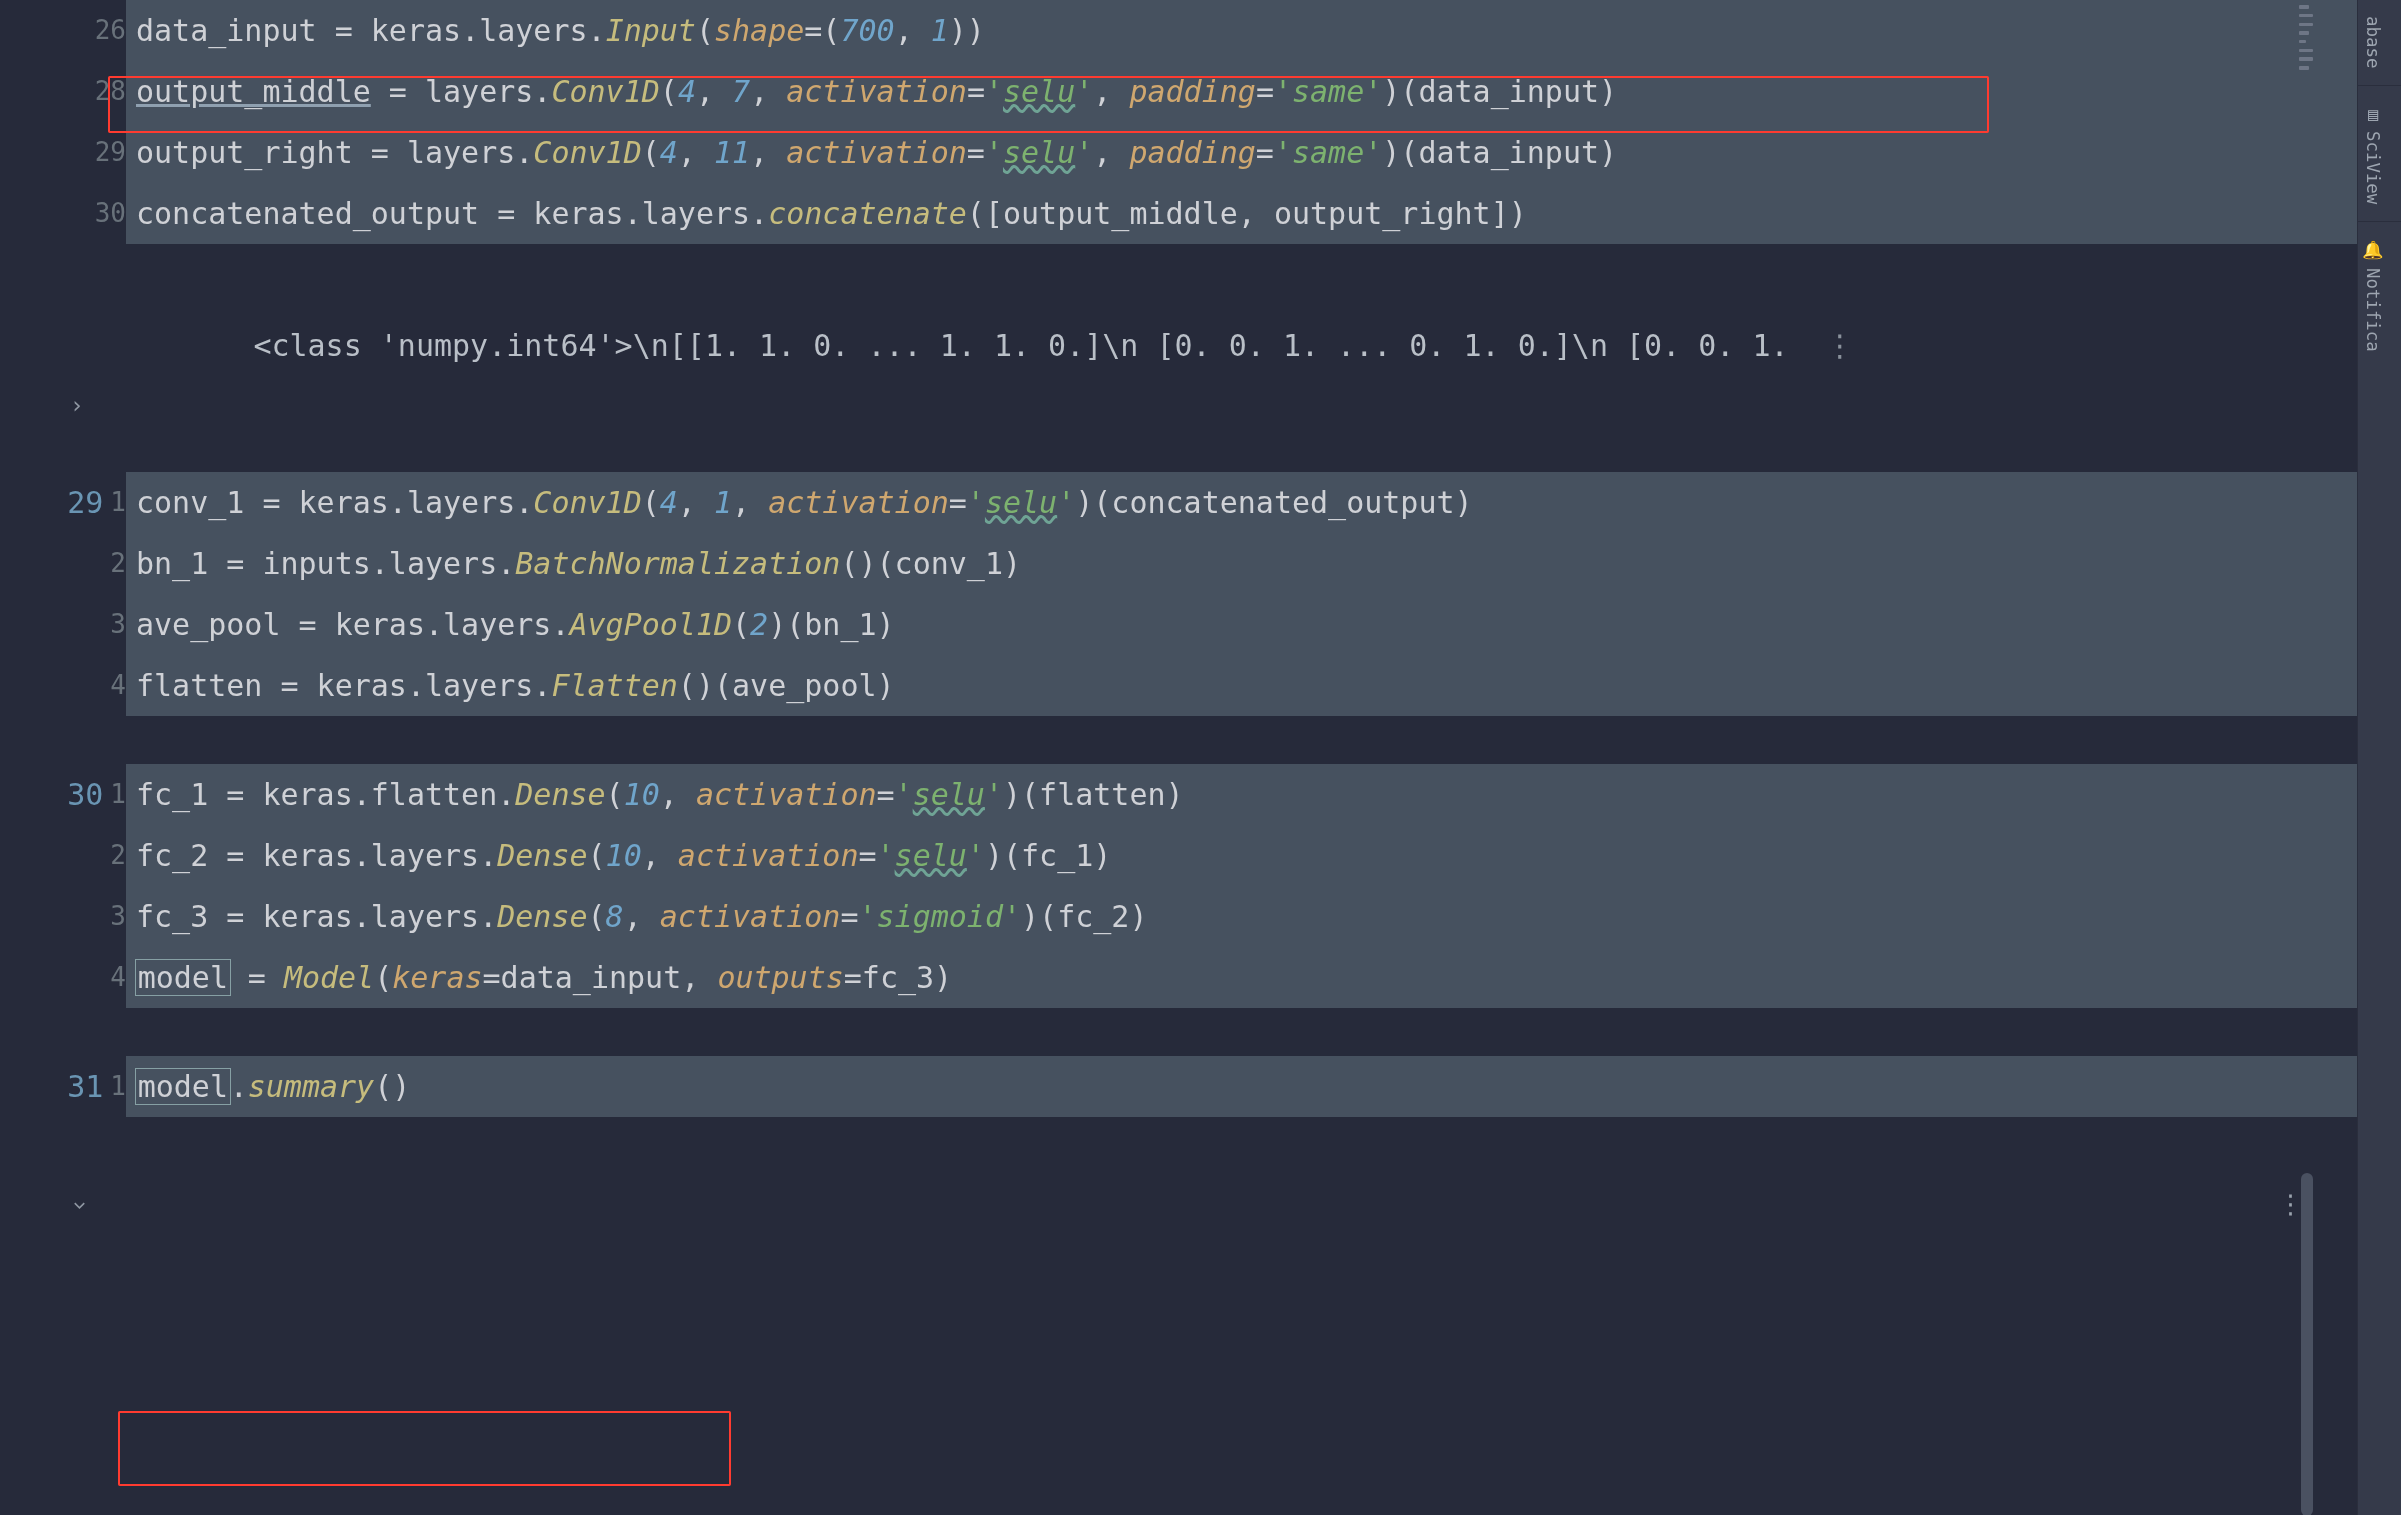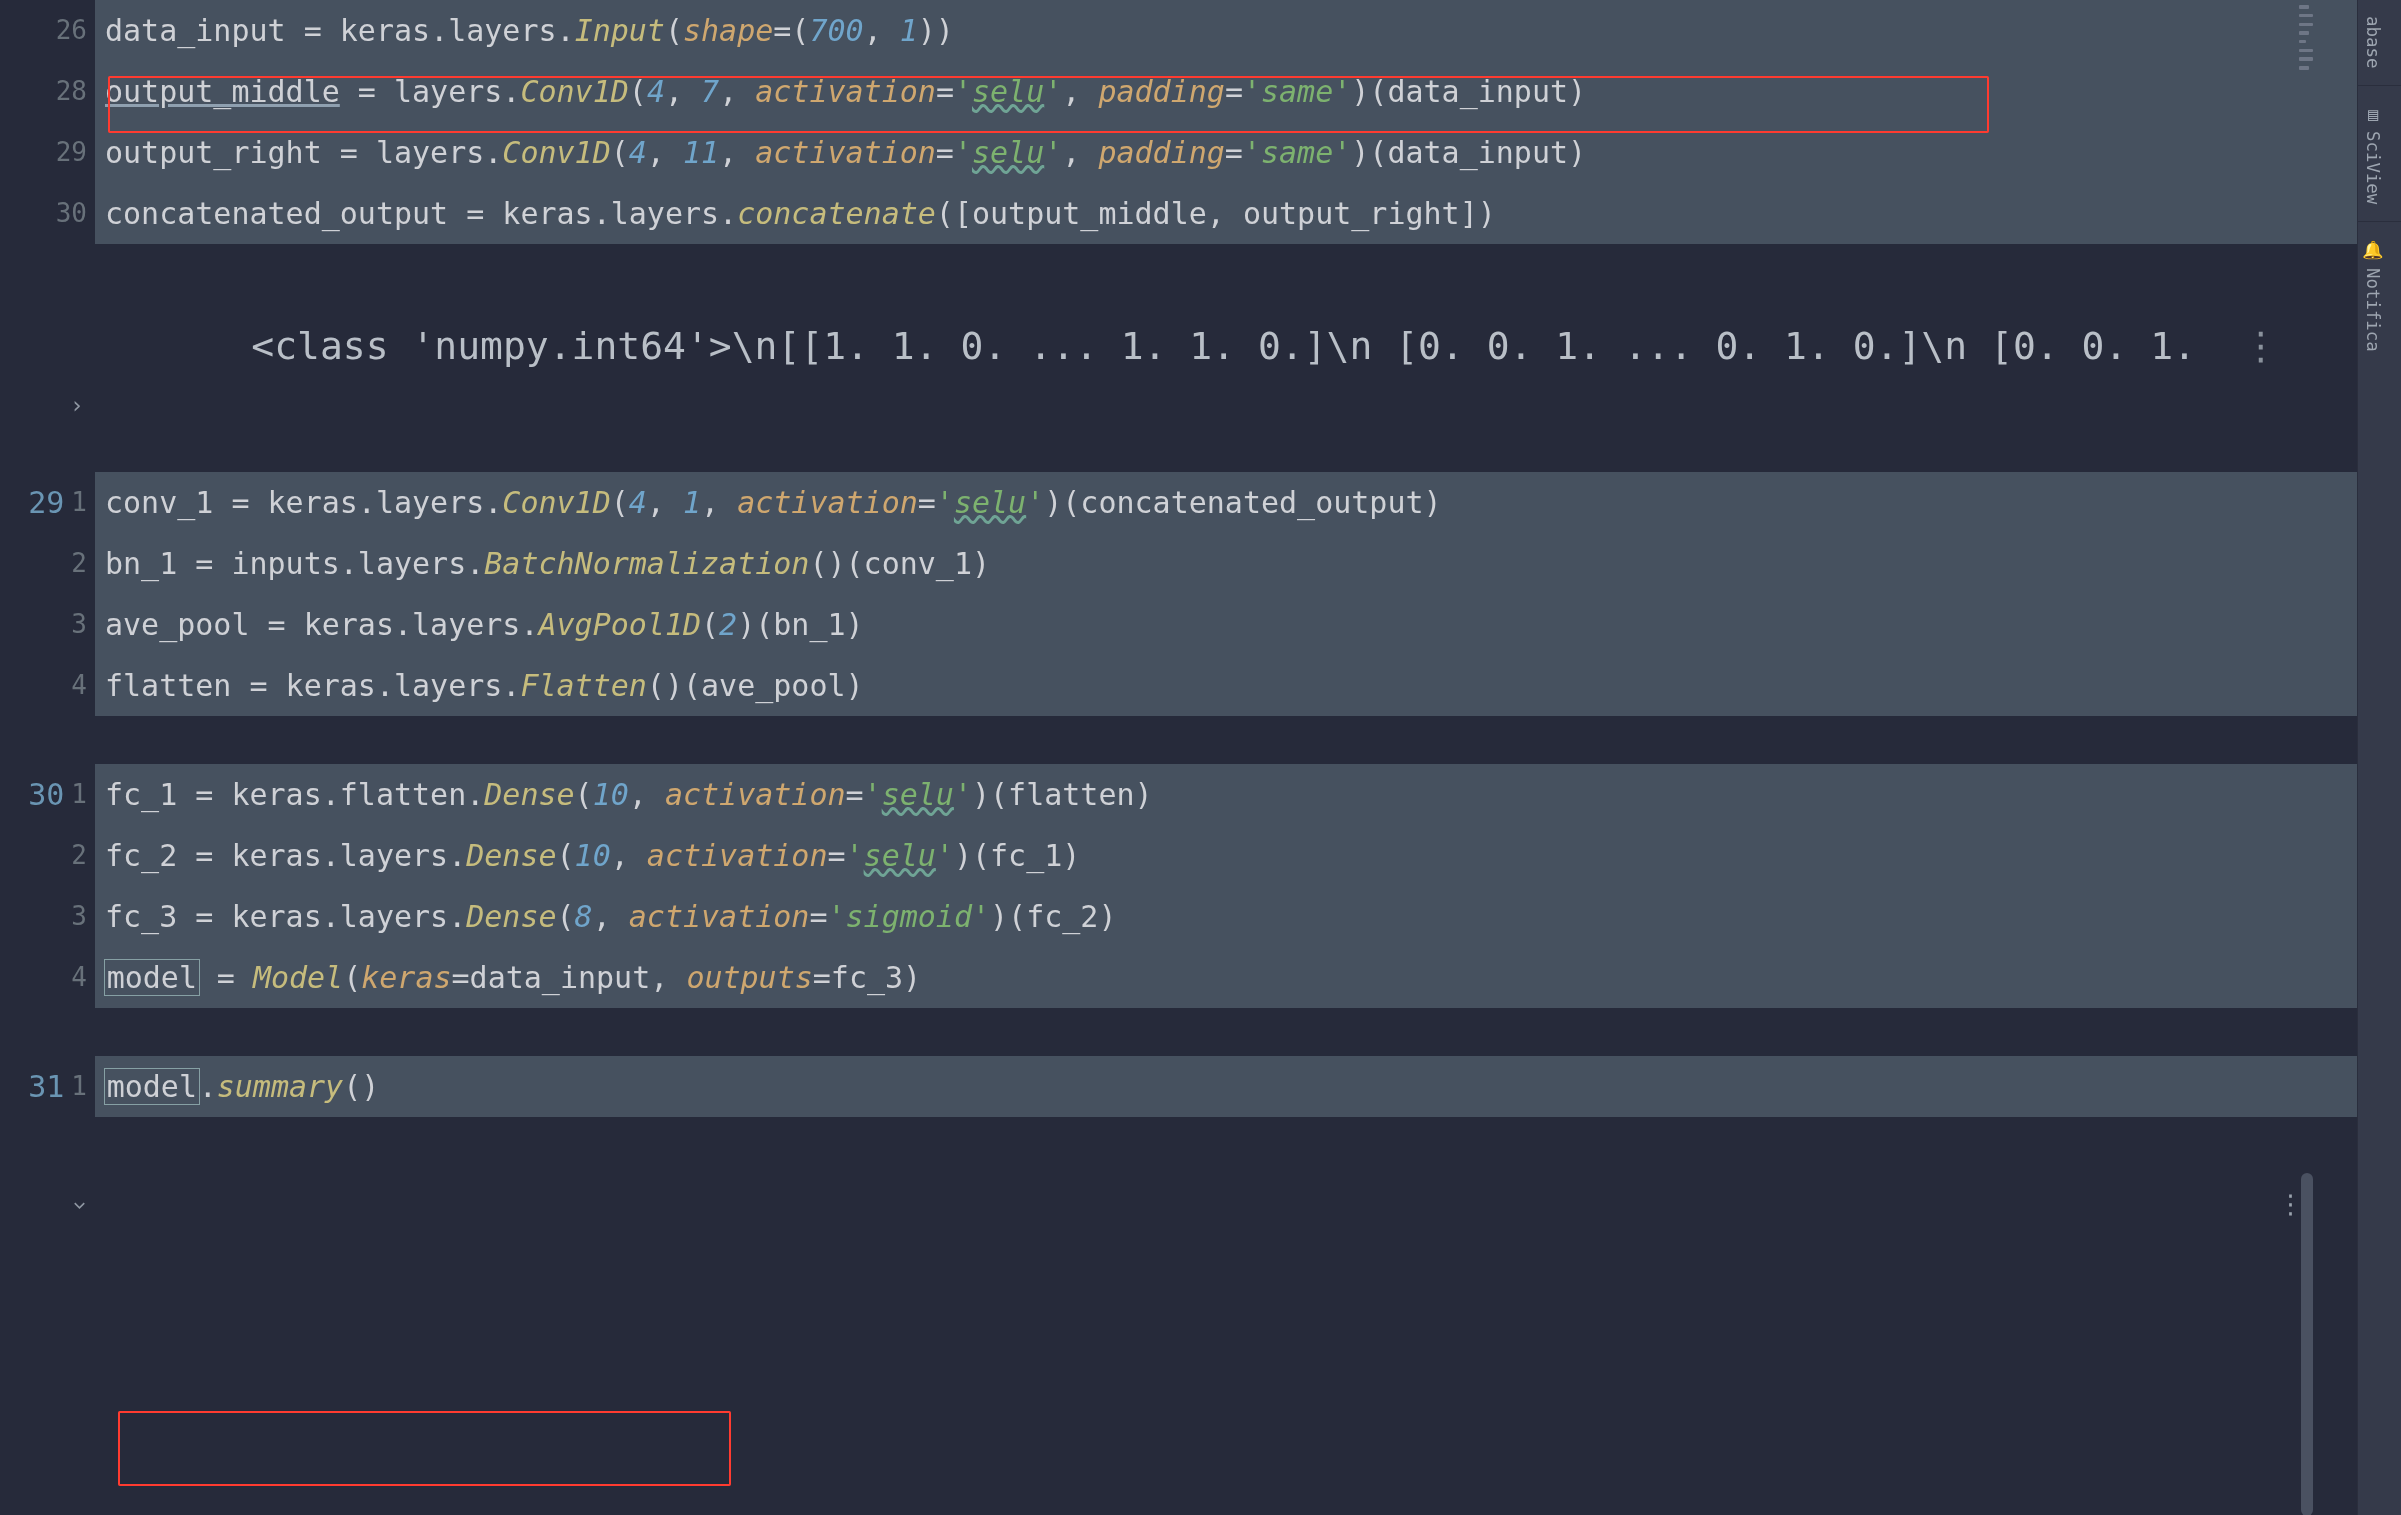--- a/index.html
+++ b/index.html
@@ -29,24 +29,24 @@
     overflow:hidden;
     position:relative;
   }
 
   .mainarea{
     position:absolute;left:0;top:0;width:2358px;height:1516px;
   }
 
   .row{display:flex;align-items:stretch;}
   .gut{
-    width:95px;
+    width:126px;
     flex:none;
     text-align:right;
-    padding-right:8px;
+    padding-right:0;
     color:var(--gutter);
     font-size:26px;
     line-height:61px;
     display:flex;
     justify-content:flex-end;
     align-items:center;
     gap:7px;
   }
   .cellno{color:var(--cellnum);font-size:30px;}
   .subno{color:var(--gutter);font-size:26px;}
@@ -74,21 +74,21 @@
 
   .spacer{height:24px;}
 
   .output-row{display:flex;}
   .output-row .gut{line-height:52px;}
   .output-cell{
     flex:1;
     background:var(--bg);
     line-height:52px;
     padding-left:19px;
-    font-size:38px;
+    font-size:30px;
     color:#b9bfc7;
     white-space:pre;
     font-style:normal;
     position:relative;
   }
   .output-cell .more{color:#8a929c;}
   .output-block{
     position:relative;
     color:#cfd1d6;
     font-size:30px;

